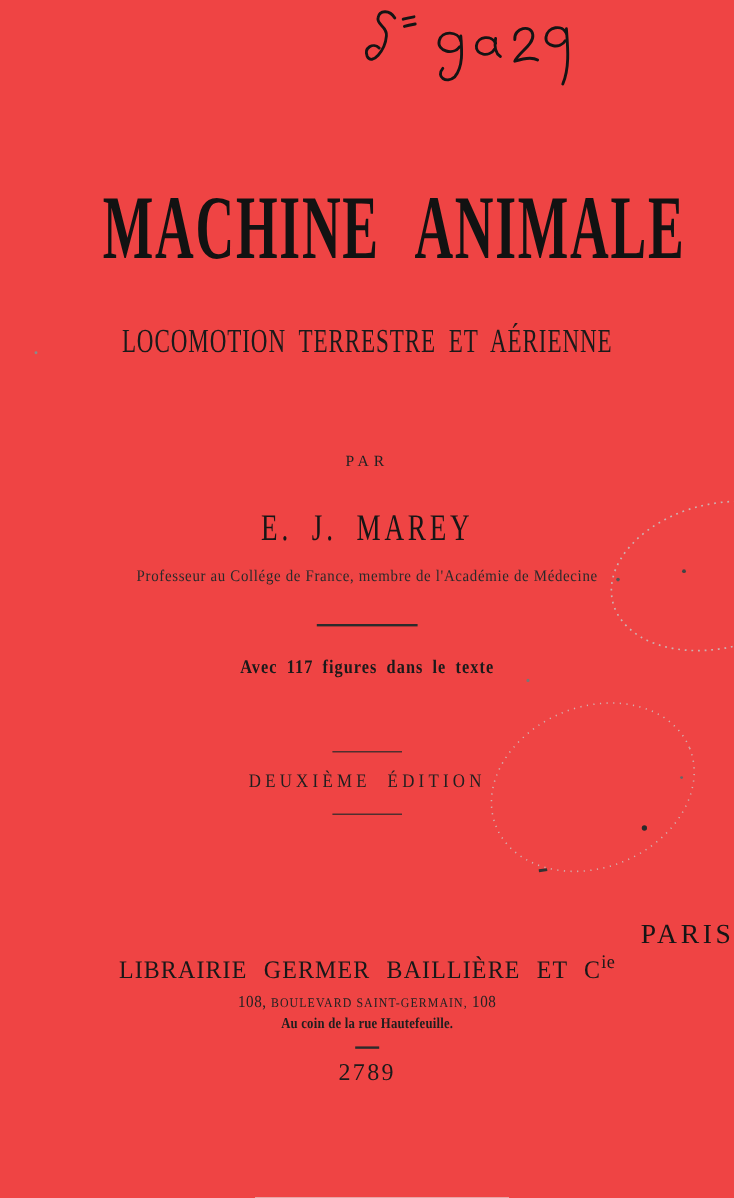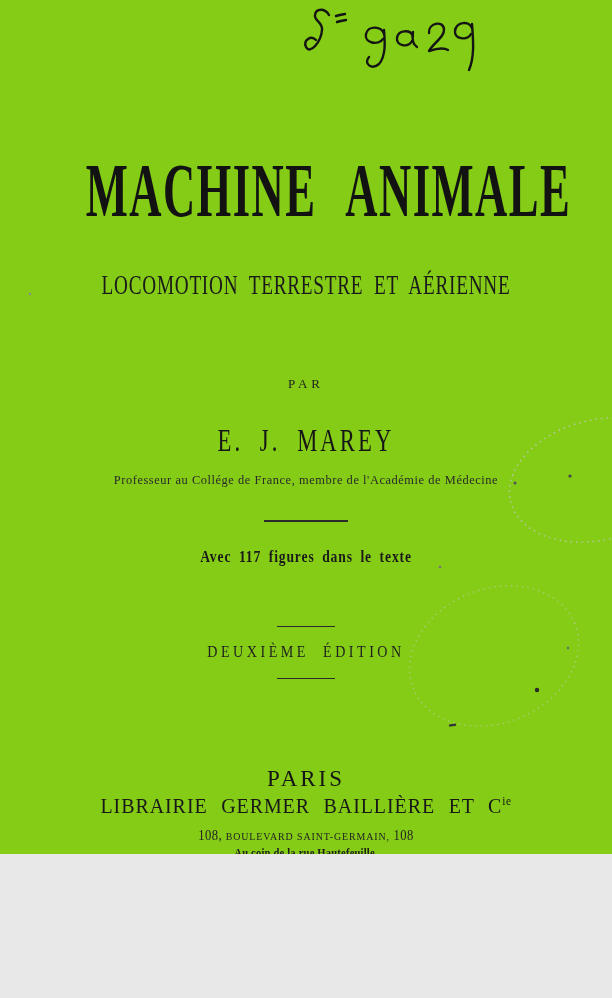--- a/index.html
+++ b/index.html
@@ -1,20 +1,20 @@
 <!DOCTYPE html>
 <html><head>
 <meta charset="utf-8">
 <style>
   html,body{margin:0;padding:0;background:#e8e8e8;}
   #page{
     position:relative;
-    width:612px;height:854px;
+    width:612px;height:998px;
     margin:0 auto;
-    background:#84cc16;
+    background:#ef4444;
     overflow:hidden;
     font-family:"Liberation Serif", serif;
     color:#1c1c1c;
   }
   .abs{position:absolute;left:0;right:0;text-align:center;line-height:1;white-space:nowrap;}
   .half-title{top:87px;font-size:21px;letter-spacing:5px;color:#161616;}
   .main-title{
     top:153px;font-size:62px;font-weight:bold;color:#121212;
     letter-spacing:2px;word-spacing:26px;
     transform:scale(0.72,1.22);transform-origin:50% 0;
@@ -39,26 +39,26 @@
   .rule-3{top:678px;width:58px;border-top-width:1.5px;}
   .rule-4{top:872px;width:20px;border-top-width:2px;}
   .figures-note{
     top:549px;font-size:16px;font-weight:bold;letter-spacing:1px;word-spacing:4px;color:#1a1a1a;
     transform:scale(0.85,1);transform-origin:50% 0;
   }
   .edition{
     top:644px;font-size:16px;letter-spacing:4px;word-spacing:8px;color:#1f1f1f;
     transform:scale(0.88,1);transform-origin:50% 0;
   }
-  .city{top:767px;font-size:23px;letter-spacing:3px;color:#151515;}
+  .city{top:767px;font-size:23px;letter-spacing:3px;color:#151515;text-align:right;}
   .publisher{
     top:795px;font-size:21px;letter-spacing:1px;word-spacing:8px;color:#181818;
     transform:scale(0.95,1);transform-origin:50% 0;
   }
-  .publisher sup{font-size:12px;vertical-align:8px;letter-spacing:0.5px;}
+  .publisher sup{font-size:16px;vertical-align:8px;letter-spacing:0.5px;}
   .address{top:827px;color:#222;transform:scale(0.9,1);transform-origin:50% 0;}
   .address .num{font-size:14px;letter-spacing:0.5px;}
   .address .street{font-size:11px;letter-spacing:1px;padding:0 4px;}
   .address-note{
     top:847px;font-size:12.5px;font-weight:bold;color:#1e1e1e;letter-spacing:0.2px;
     transform:scale(0.85,1);transform-origin:50% 0;
   }
   .year{top:884px;font-size:20px;letter-spacing:2px;color:#1a1a1a;}
   .inscription{position:absolute;left:296px;top:6px;width:196px;height:66px;}
   .inscription .transcript{

